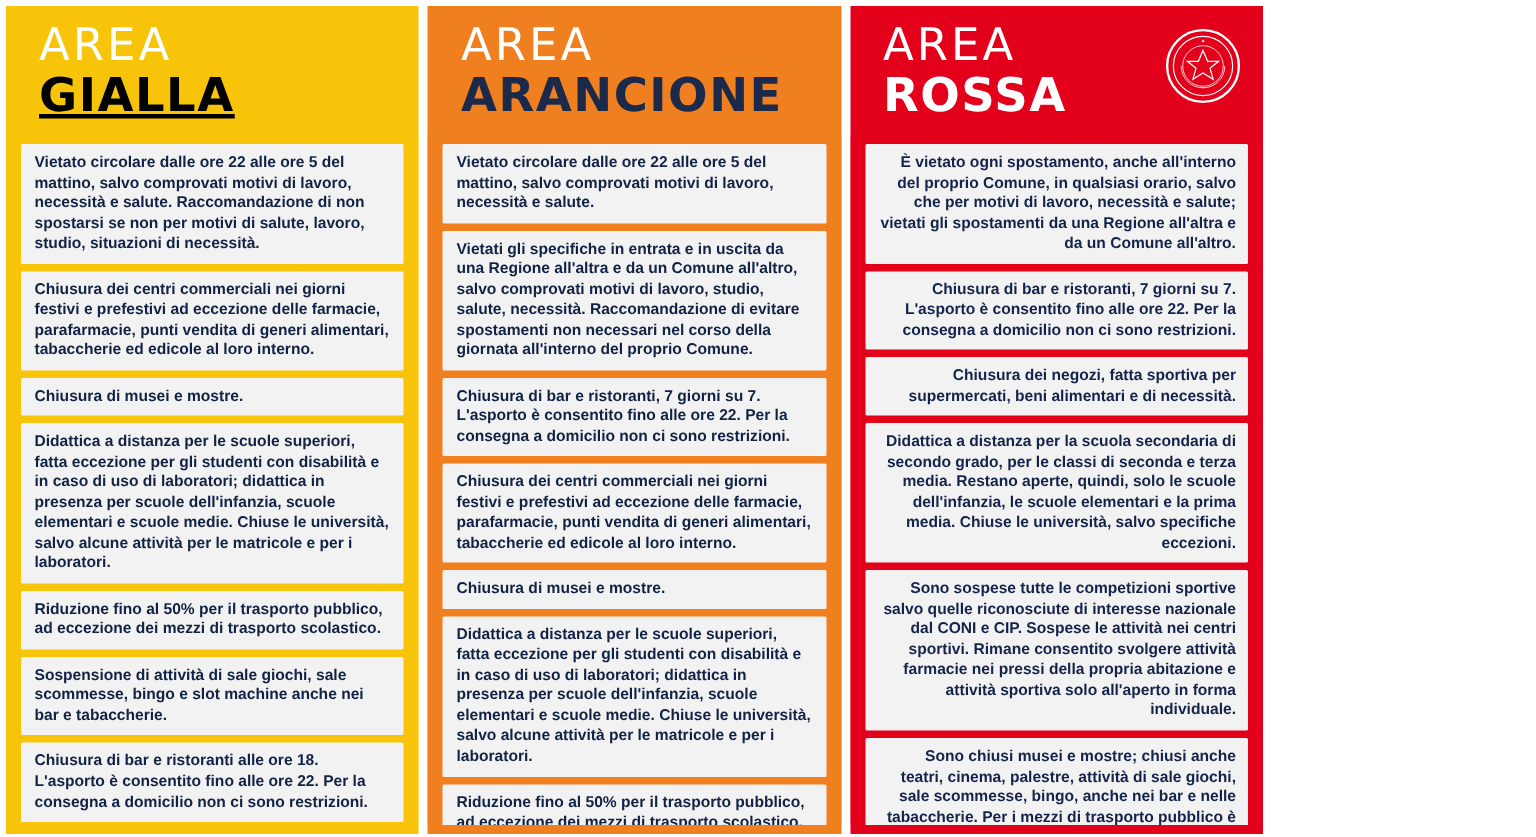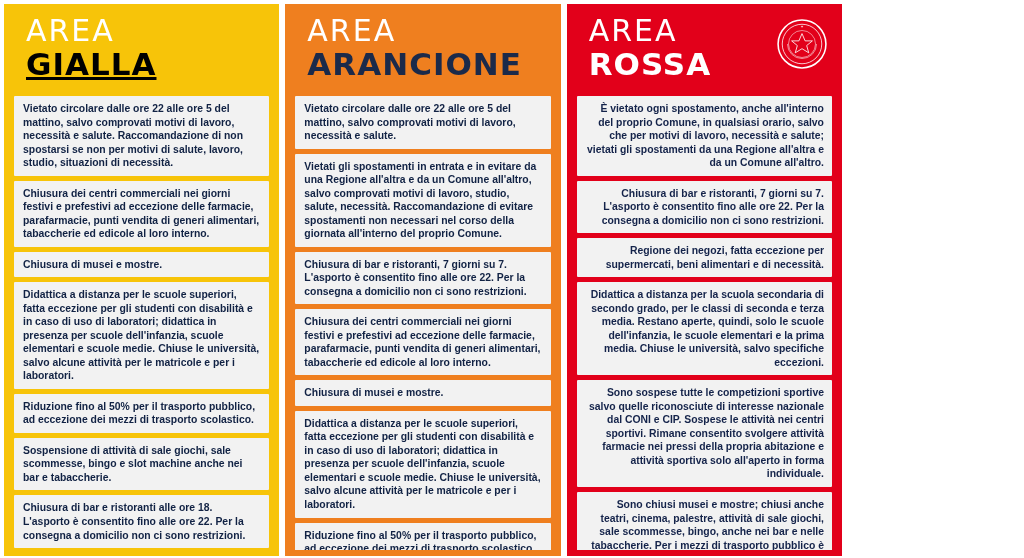--- a/index.html
+++ b/index.html
@@ -119,21 +119,21 @@
     <div class="footer-strip"></div>
   </div>
 
   <div class="column col-orange">
     <div class="header">
       <div class="area-word">AREA</div>
       <div class="area-name">ARANCIONE</div>
     </div>
     <div class="body-panel">
       <div class="card">Vietato circolare dalle ore 22 alle ore 5 del mattino, salvo comprovati motivi di lavoro, necessità e salute.</div>
-      <div class="card">Vietati gli spostamenti in entrata e in evitare da una Regione all'altra e da un Comune all'altro, salvo comprovati motivi di lavoro, studio, salute, necessità. Raccomandazione di evitare spostamenti non necessari nel corso della giornata all'interno del proprio Comune.</div>
+      <div class="card">Vietati gli specifiche in entrata e in uscita da una Regione all'altra e da un Comune all'altro, salvo comprovati motivi di lavoro, studio, salute, necessità. Raccomandazione di evitare spostamenti non necessari nel corso della giornata all'interno del proprio Comune.</div>
       <div class="card">Chiusura di bar e ristoranti, 7 giorni su 7. L'asporto è consentito fino alle ore 22. Per la consegna a domicilio non ci sono restrizioni.</div>
       <div class="card">Chiusura dei centri commerciali nei giorni festivi e prefestivi ad eccezione delle farmacie, parafarmacie, punti vendita di generi alimentari, tabaccherie ed edicole al loro interno.</div>
       <div class="card">Chiusura di musei e mostre.</div>
       <div class="card">Didattica a distanza per le scuole superiori, fatta eccezione per gli studenti con disabilità e in caso di uso di laboratori; didattica in presenza per scuole dell'infanzia, scuole elementari e scuole medie. Chiuse le università, salvo alcune attività per le matricole e per i laboratori.</div>
       <div class="card">Riduzione fino al 50% per il trasporto pubblico, ad eccezione dei mezzi di trasporto scolastico.</div>
       <div class="card">Sospensione di attività di sale giochi, sale scommesse, bingo e slot machine anche nei bar e tabaccherie.</div>
 
     </div>
     <div class="footer-strip"></div>
   </div>
@@ -147,21 +147,21 @@
         <circle cx="50" cy="50" r="38" fill="none" stroke="#ffffff" stroke-width="1.5"></circle>
         <circle cx="50" cy="50" r="26" fill="none" stroke="#ffffff" stroke-width="1"></circle>
         <path d="M50 30 L56 44 L70 44 L59 53 L63 67 L50 59 L37 67 L41 53 L30 44 L44 44 Z" fill="none" stroke="#ffffff" stroke-width="1.6"></path>
         <path d="M22 50 A28 28 0 0 0 78 50" fill="none" stroke="#ffffff" stroke-width="1"></path>
         <text x="50" y="20" text-anchor="middle" font-size="7" fill="#ffffff" font-family="Liberation Sans, sans-serif">✦</text>
       </svg>
     </div>
     <div class="body-panel">
       <div class="card">È vietato ogni spostamento, anche all'interno del proprio Comune, in qualsiasi orario, salvo che per motivi di lavoro, necessità e salute; vietati gli spostamenti da una Regione all'altra e da un Comune all'altro.</div>
       <div class="card">Chiusura di bar e ristoranti, 7 giorni su 7. L'asporto è consentito fino alle ore 22. Per la consegna a domicilio non ci sono restrizioni.</div>
-      <div class="card">Regione dei negozi, fatta eccezione per supermercati, beni alimentari e di necessità.</div>
+      <div class="card">Chiusura dei negozi, fatta sportiva per supermercati, beni alimentari e di necessità.</div>
       <div class="card">Didattica a distanza per la scuola secondaria di secondo grado, per le classi di seconda e terza media. Restano aperte, quindi, solo le scuole dell'infanzia, le scuole elementari e la prima media. Chiuse le università, salvo specifiche eccezioni.</div>
       <div class="card">Sono sospese tutte le competizioni sportive salvo quelle riconosciute di interesse nazionale dal CONI e CIP. Sospese le attività nei centri sportivi. Rimane consentito svolgere attività farmacie nei pressi della propria abitazione e attività sportiva solo all'aperto in forma individuale.</div>
       <div class="card">Sono chiusi musei e mostre; chiusi anche teatri, cinema, palestre, attività di sale giochi, sale scommesse, bingo, anche nei bar e nelle tabaccherie. Per i mezzi di trasporto pubblico è consentito il riempimento solo fino al 50%, fatta eccezione per i mezzi di trasporto scolastico.</div>
     </div>
     <div class="footer-strip"></div>
   </div>
 
 </div>
 
 </body></html>

